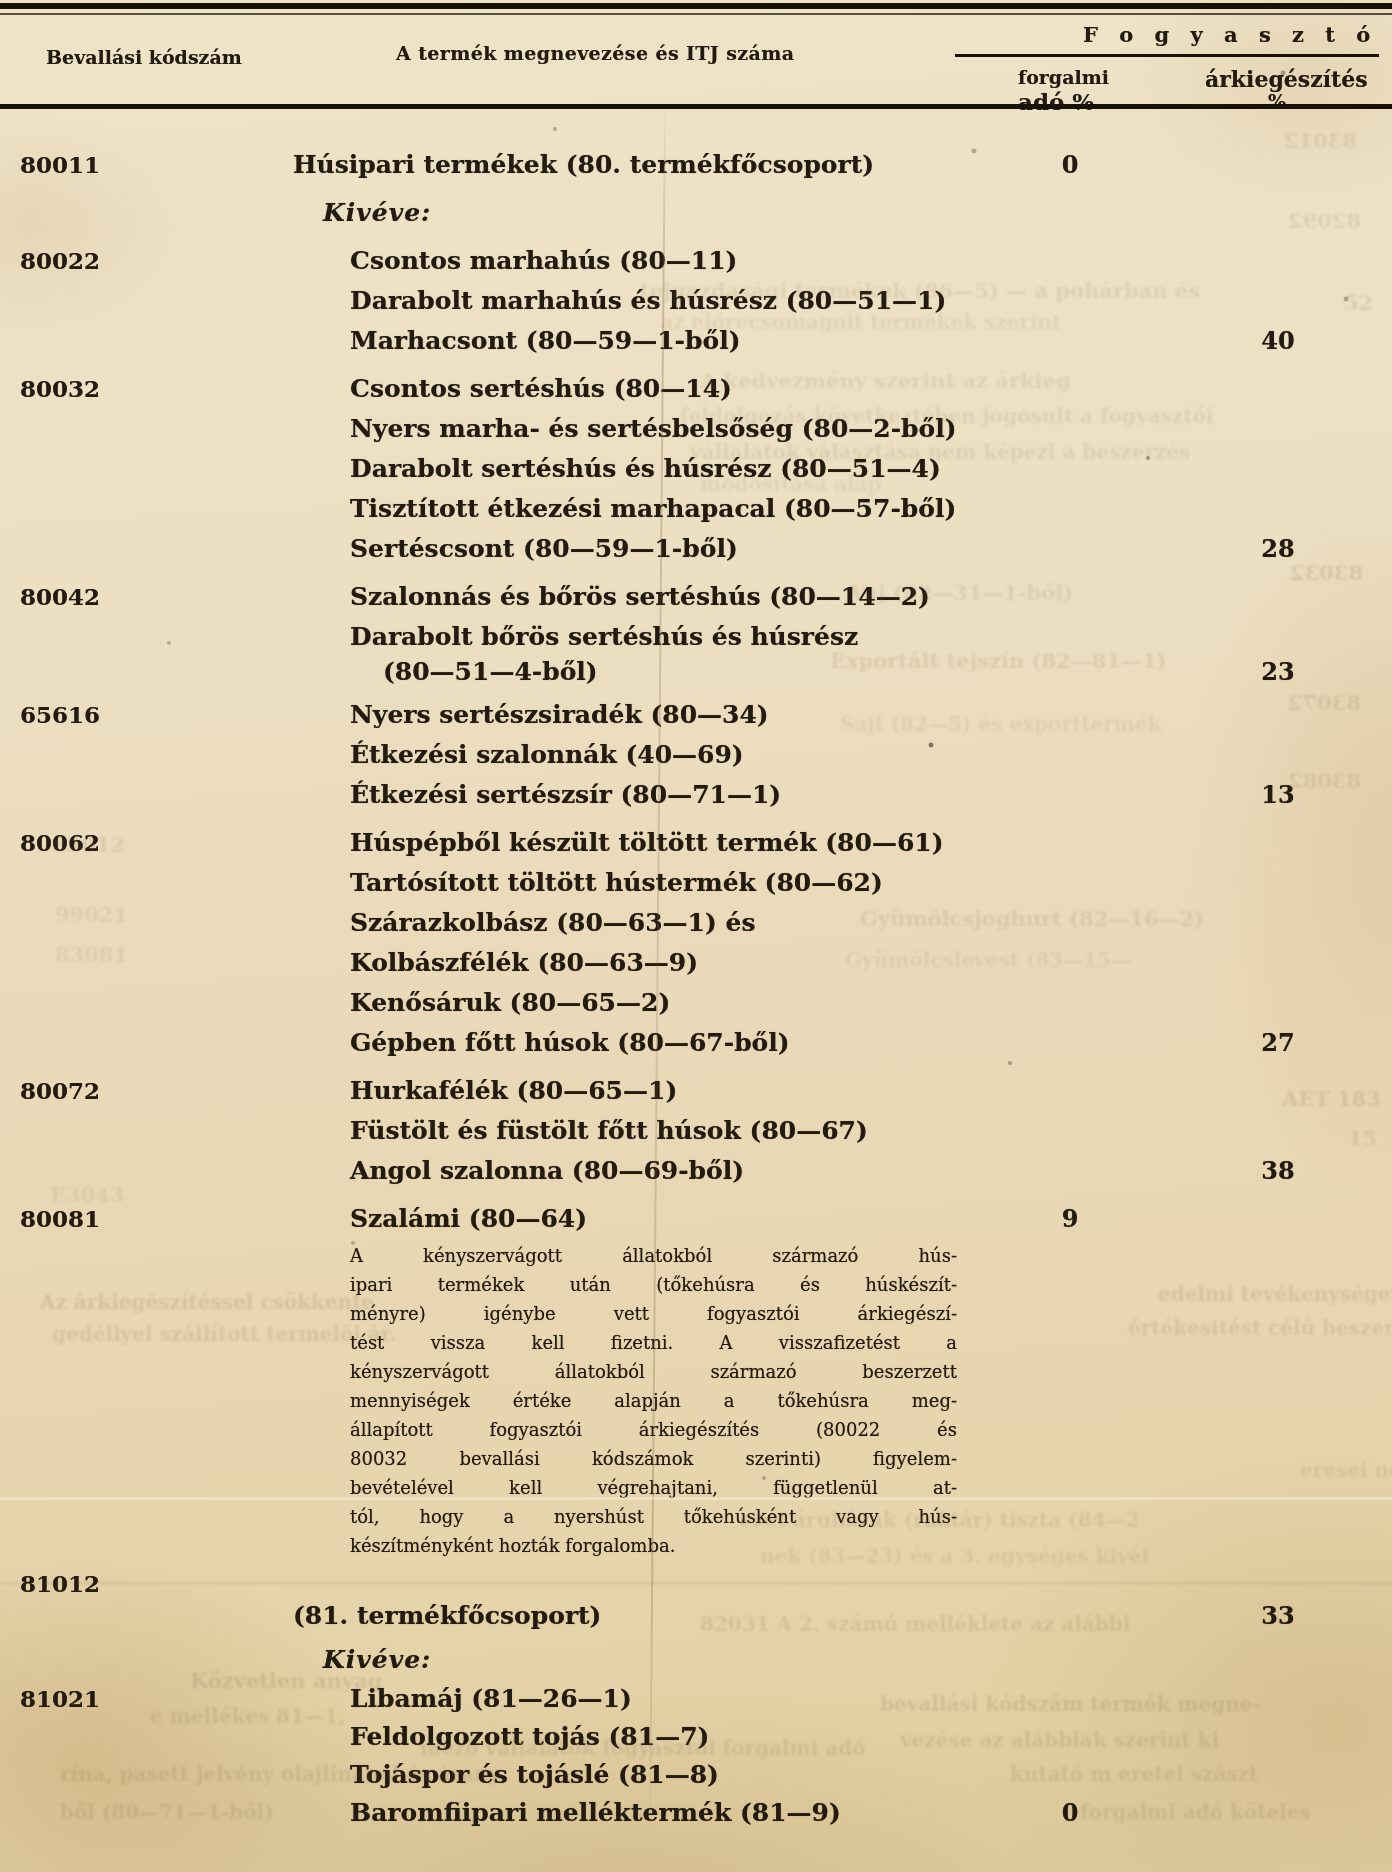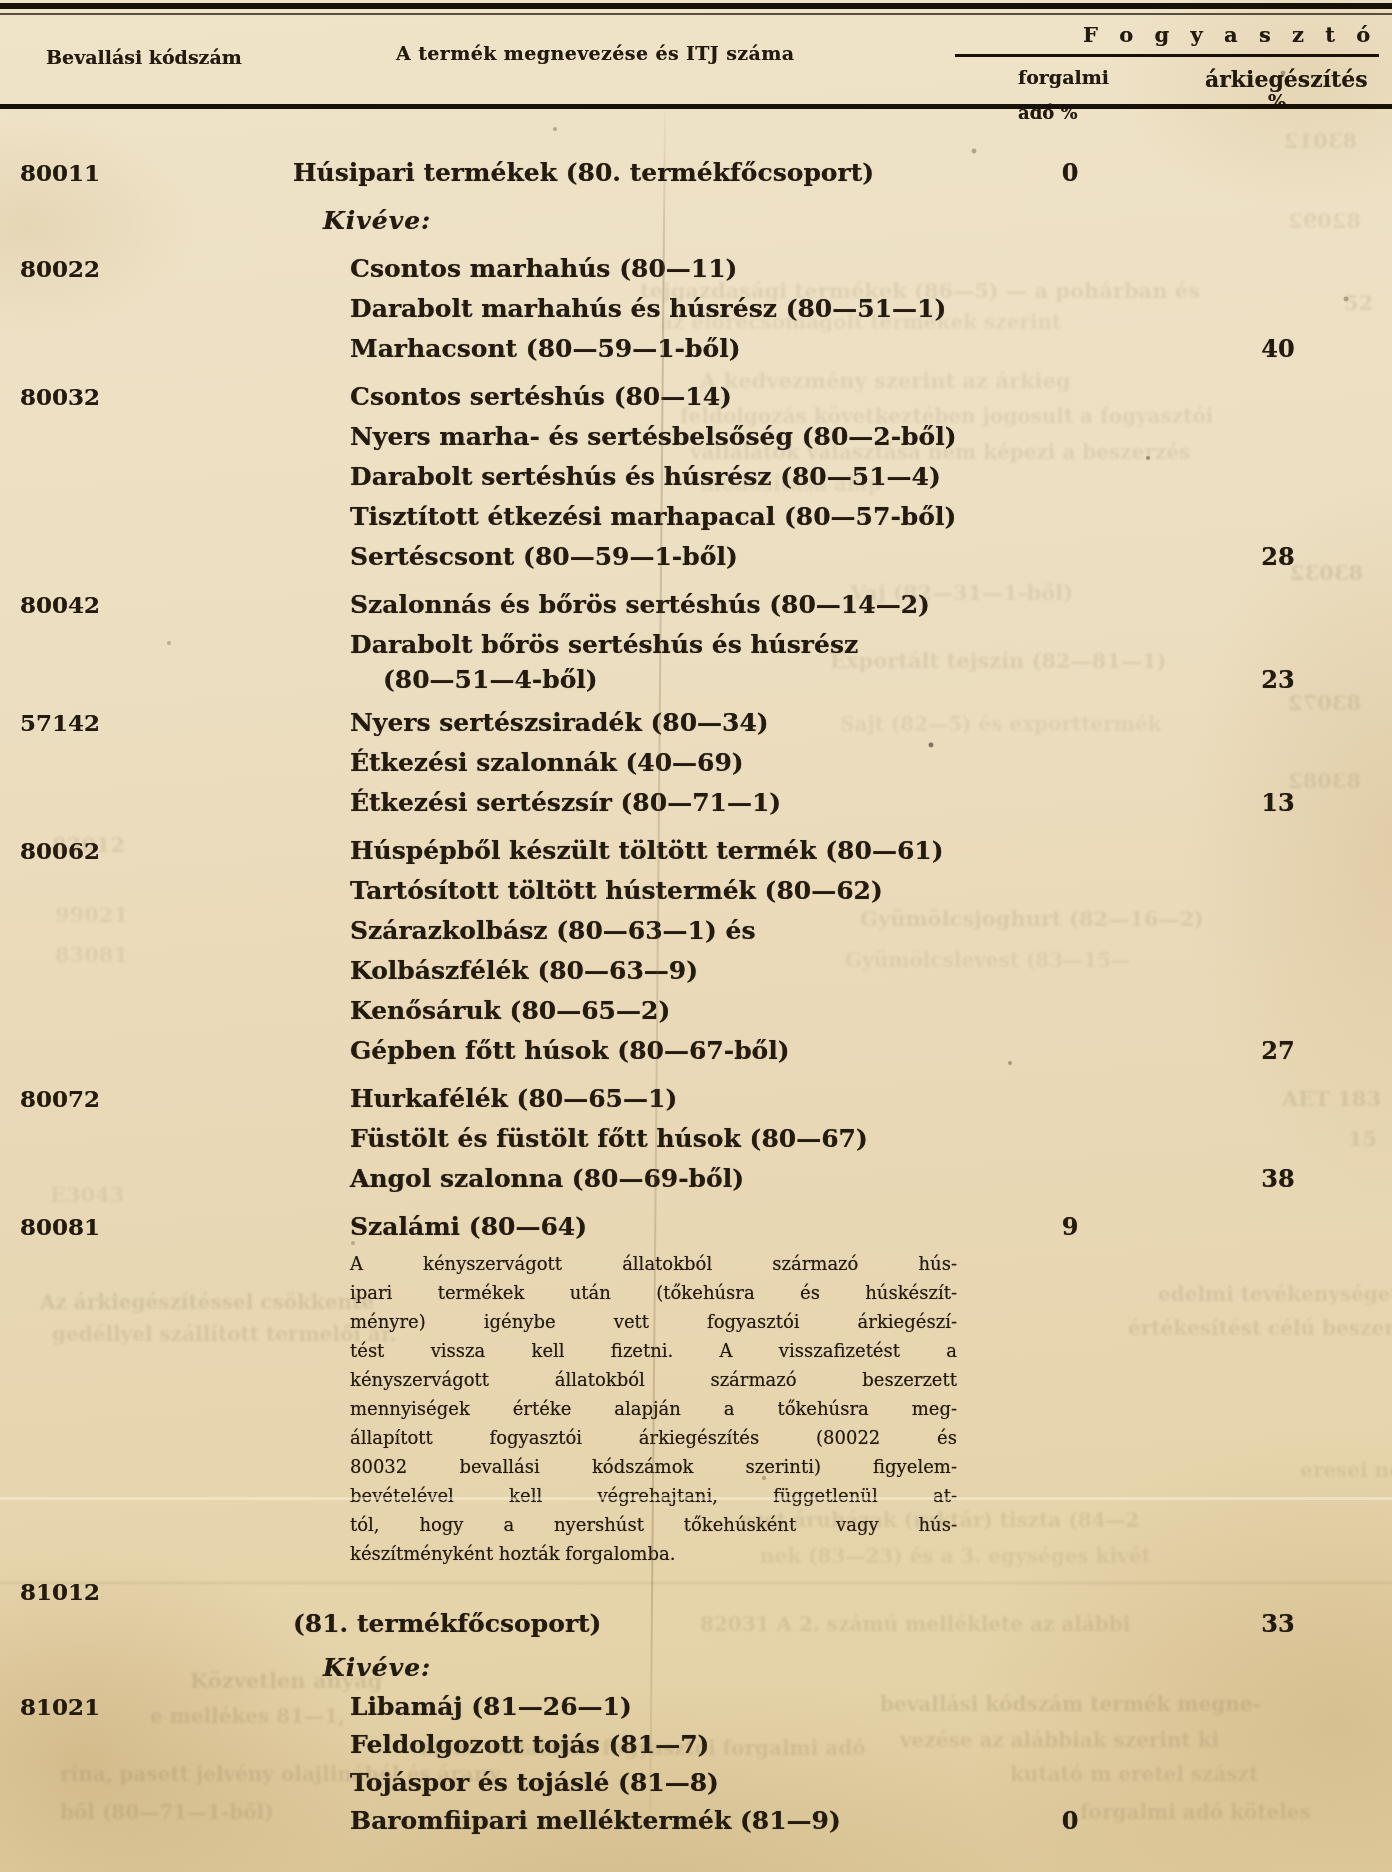--- a/index.html
+++ b/index.html
@@ -18,24 +18,24 @@
   .rule{position:absolute;left:0;width:100%;background:#18110a;}
   .rule-top-a{top:3px;height:6px;}
   .rule-top-b{top:13px;height:2px;background:rgba(24,17,10,.7);}
   .rule-mid{top:104px;height:5px;}
   .h-text{position:absolute;font-weight:700;white-space:nowrap;text-shadow:0 0 .6px rgba(36,27,16,.6);}
   .h-code{left:46px;top:46px;font-size:19px;}
   .h-product{left:396px;top:42px;font-size:19px;letter-spacing:.4px;}
   .h-consumer{left:1083px;top:22px;font-size:21px;letter-spacing:7px;}
   .h-underline{position:absolute;left:955px;top:54px;width:424px;height:3px;background:#18110a;}
   .h-tax1{left:1018px;top:66px;font-size:19px;}
-  .h-tax2{left:1018px;top:102px;font-size:18px;}
+  .h-tax2{left:1018px;top:88px;font-size:23px;}
   .h-supp1{left:1205px;top:66px;font-size:22px;}
   .h-supp2{left:1268px;top:90px;font-size:19px;}
-  .content{position:absolute;top:153px;left:0;width:100%;}
+  .content{position:absolute;top:145px;left:0;width:100%;}
   .group{margin-top:8px;}
   .group:first-child{margin-top:0;}
   .line{position:relative;height:40px;line-height:40px;}
   .tight .line{height:32px;line-height:32px;}
   .wide .line{height:38px;line-height:38px;}
   .wide{margin-top:0;}
   .line .code{position:absolute;left:20px;font-size:23px;font-weight:700;text-shadow:0 0 .6px rgba(36,27,16,.6);}
   .line .product{position:absolute;font-size:25px;font-weight:700;white-space:nowrap;text-shadow:0 0 .7px rgba(36,27,16,.65);}
   .ind-main{left:293px;}
   .ind-item{left:350px;}
@@ -136,21 +136,21 @@
         <div class="line">
           <span class="product ind-item">Darabolt bőrös sertéshús és húsrész</span>
         </div>
         <div class="line h30">
           <span class="product ind-wrap">(80—51—4-ből)</span>
           <span class="supp">23</span>
         </div>
       </div>
       <div class="group">
         <div class="line">
-          <span class="code">57142</span>
+          <span class="code">65616</span>
           <span class="product ind-item">Nyers sertészsiradék (80—34)</span>
         </div>
         <div class="line">
           <span class="product ind-item">Étkezési szalonnák (40—69)</span>
         </div>
         <div class="line">
           <span class="product ind-item">Étkezési sertészsír (80—71—1)</span>
           <span class="supp">13</span>
         </div>
       </div>

